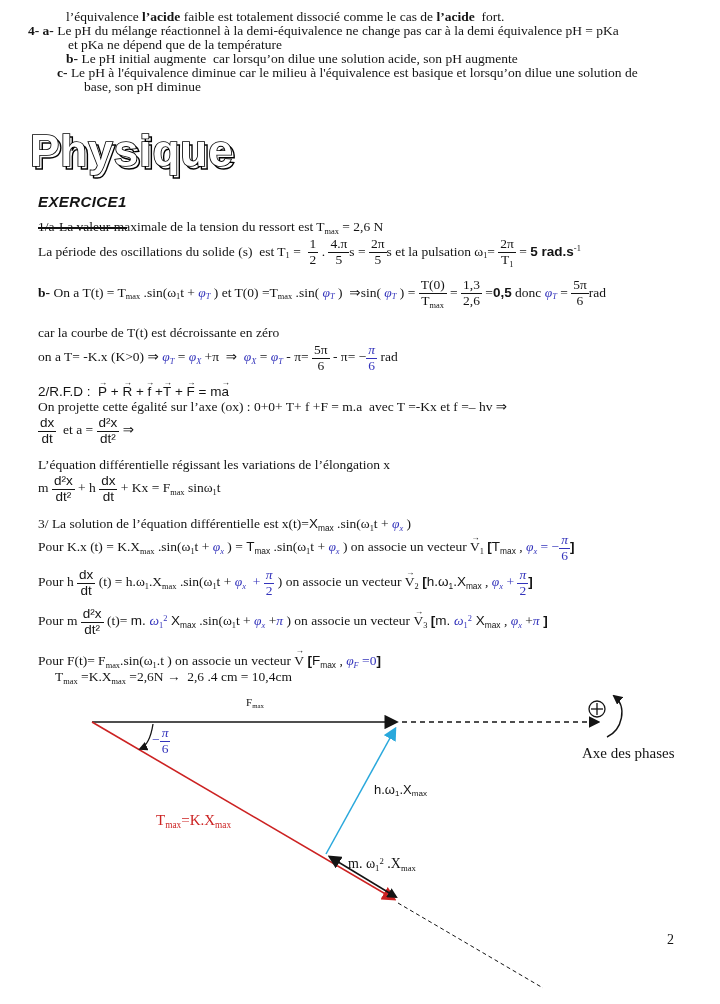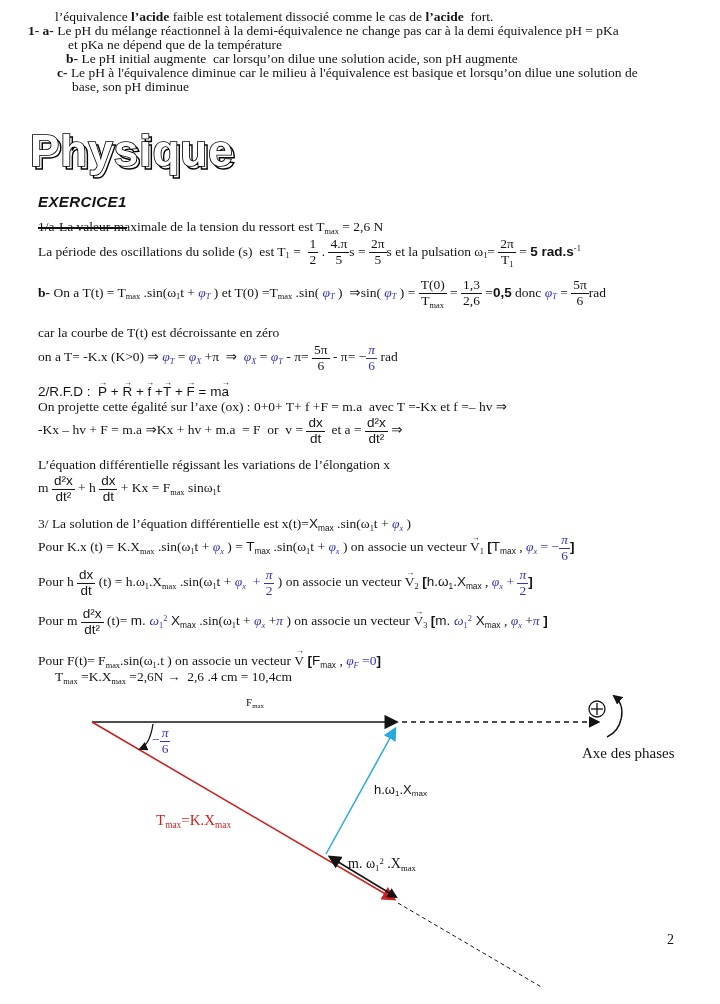--- a/index.html
+++ b/index.html
@@ -74,34 +74,34 @@
     <line class="stroke-ink" x1="398" y1="210" x2="543" y2="295" stroke-width="1" stroke-dasharray="4 3"></line>
 
     <line class="stroke-ink" x1="396" y1="204" x2="330" y2="164" stroke-width="1.5" marker-end="url(#mB)" marker-start="url(#mS)"></line>
 
     <line class="stroke-cyan" x1="326" y1="161" x2="395" y2="36" stroke-width="1.5" marker-end="url(#mC)"></line>
 
     <path class="stroke-ink" d="M 153 31 C 151 44 147 53 140 56" fill="none" stroke-width="1.3" marker-end="url(#mS)"></path>
   </svg>
 
   <div id="lines">
-      <div class="line" style="left: 55px; top: 9px; text-align: center;"><span>l’équivalence </span><span class="bold">l’acide</span><span> faible est totalement dissocié comme le cas de </span><span class="bold">l’acide</span><span>  fort.</span></div>
-      <div class="line" style="left: 28px; top: 23px;"><span class="bold">1- a-</span><span> Le pH du mélange réactionnel à la demi-équivalence ne change pas car à la demi équivalence pH = pKa</span></div>
+      <div class="line" style="left: 66px; top: 9px; text-align: center;"><span>l’équivalence </span><span class="bold">l’acide</span><span> faible est totalement dissocié comme le cas de </span><span class="bold">l’acide</span><span>  fort.</span></div>
+      <div class="line" style="left: 28px; top: 23px;"><span class="bold">4- a-</span><span> Le pH du mélange réactionnel à la demi-équivalence ne change pas car à la demi équivalence pH = pKa</span></div>
       <div class="line" style="left: 68px; top: 37px;"><span>et pKa ne dépend que de la température</span></div>
       <div class="line" style="left: 57px; top: 51px; padding-left: 9px;"><span class="bold">b-</span><span> Le pH initial augmente  car lorsqu’on dilue une solution acide, son pH augmente</span></div>
       <div class="line" style="left: 57px; top: 65px;"><span class="bold">c-</span><span> Le pH à l'équivalence diminue car le milieu à l'équivalence est basique et lorsqu’on dilue une solution de</span></div>
-      <div class="line" style="left: 72px; top: 79px;"><span>base, son pH diminue</span></div>
+      <div class="line" style="left: 84px; top: 79px;"><span>base, son pH diminue</span></div>
       <div class="line" style="left: 38px; top: 219px;"><span>1/a-La valeur maximale de la tension du ressort est T</span><span class="sb">max</span><span> = 2,6 N</span></div>
       <div class="line" style="left: 38px; top: 237px;"><span>La période des oscillations du solide (s)  est T</span><span class="sb">1</span><span> =  </span><span class="frac"><span class="fn"><span>1</span></span><span class="fd"><span>2</span></span></span><span> . </span><span class="frac"><span class="fn"><span>4.π</span></span><span class="fd"><span>5</span></span></span><span>s = </span><span class="frac"><span class="fn"><span>2π</span></span><span class="fd"><span>5</span></span></span><span>s et la pulsation ω</span><span class="sb">1</span><span>= </span><span class="frac"><span class="fn"><span>2π</span></span><span class="fd"><span>T</span><span class="sb">1</span></span></span><span> = </span><span class="ff-sans bold">5 rad.s</span><span class="sp">-1</span></div>
       <div class="line" style="left: 38px; top: 278px;"><span class="bold">b-</span><span> On a T(t) = T</span><span class="sb">max</span><span> .sin(ω</span><span class="sb">1</span><span>t + </span><span class="c-blue it">φ</span><span class="sb c-blue it">T</span><span> ) et T(0) =T</span><span class="sb">max</span><span> .sin( </span><span class="c-blue it">φ</span><span class="sb c-blue it">T</span><span> )  ⇒sin( </span><span class="c-blue it">φ</span><span class="sb c-blue it">T</span><span> ) = </span><span class="frac"><span class="fn"><span>T(0)</span></span><span class="fd"><span>T</span><span class="sb">max</span></span></span><span> = </span><span class="frac"><span class="fn"><span>1,3</span></span><span class="fd"><span>2,6</span></span></span><span> =</span><span class="ff-sans bold">0,5</span><span> donc </span><span class="c-blue it">φ</span><span class="sb c-blue it">T</span><span> = </span><span class="frac"><span class="fn"><span>5π</span></span><span class="fd"><span>6</span></span></span><span>rad</span></div>
       <div class="line" style="left: 38px; top: 325px;"><span>car la courbe de T(t) est décroissante en zéro</span></div>
       <div class="line" style="left: 38px; top: 343px;"><span>on a T= -K.x (K&gt;0) ⇒ </span><span class="c-blue it">φ</span><span class="sb c-blue it">T</span><span> = </span><span class="c-blue it">φ</span><span class="sb c-blue it">X</span><span> +π  ⇒  </span><span class="c-blue it">φ</span><span class="sb c-blue it">X</span><span> = </span><span class="c-blue it">φ</span><span class="sb c-blue it">T</span><span> - π= </span><span class="frac"><span class="fn"><span>5π</span></span><span class="fd"><span>6</span></span></span><span> - π= −</span><span class="frac c-blue"><span class="fn"><span class="it">π</span></span><span class="fd"><span>6</span></span></span><span> rad</span></div>
       <div class="line ff-sans" style="left: 38px; top: 381px; text-align: center;"><span>2/R.F.D :  </span><span class="vec">P</span><span> + </span><span class="vec">R</span><span> + </span><span class="vec">f</span><span> +</span><span class="vec">T</span><span> + </span><span class="vec">F</span><span> = m</span><span class="vec">a</span></div>
       <div class="line" style="left: 38px; top: 399px;"><span>On projette cette égalité sur l’axe (ox) : 0+0+ T+ f +F = m.a  avec T =-Kx et f =– hv ⇒</span></div>
-      <div class="line" style="left: 38px; top: 416px;"><span>-Kx – hv + F = m.a ⇒Kx + hv + m.a  = F  or  v = </span><span class="frac ff-sans"><span class="fn"><span>dx</span></span><span class="fd"><span>dt</span></span></span><span>  et a = </span><span class="frac ff-sans"><span class="fn"><span>d²x</span></span><span class="fd"><span>dt²</span></span></span><span> ⇒</span></div>
+      <div class="line" style="left: 38px; top: 416px;"><span class="frac ff-sans"><span class="fn"><span>dx</span></span><span class="fd"><span>dt</span></span></span><span>  et a = </span><span class="frac ff-sans"><span class="fn"><span>d²x</span></span><span class="fd"><span>dt²</span></span></span><span> ⇒</span></div>
       <div class="line" style="left: 38px; top: 457px;"><span>L’équation différentielle régissant les variations de l’élongation x</span></div>
       <div class="line" style="left: 38px; top: 474px;"><span>m </span><span class="frac ff-sans"><span class="fn"><span>d²x</span></span><span class="fd"><span>dt²</span></span></span><span> + h </span><span class="frac ff-sans"><span class="fn"><span>dx</span></span><span class="fd"><span>dt</span></span></span><span> + Kx = F</span><span class="sb">max</span><span> sinω</span><span class="sb">1</span><span>t</span></div>
       <div class="line" style="left: 38px; top: 516px;"><span>3/ La solution de l’équation différentielle est x(t)=</span><span class="ff-sans">X</span><span class="sb ff-sans">max</span><span> .sin(ω</span><span class="sb">1</span><span>t + </span><span class="c-blue it">φ</span><span class="sb c-blue it">x</span><span> )</span></div>
       <div class="line" style="left: 38px; top: 533px;"><span>Pour K.x (t) = K.X</span><span class="sb">max</span><span> .sin(ω</span><span class="sb">1</span><span>t + </span><span class="c-blue it">φ</span><span class="sb c-blue it">x</span><span> ) = </span><span class="ff-sans">T</span><span class="sb ff-sans">max</span><span> .sin(ω</span><span class="sb">1</span><span>t + </span><span class="c-blue it">φ</span><span class="sb c-blue it">x</span><span> ) on associe un vecteur </span><span class="vec">V</span><span class="sb">1</span><span> </span><span class="ff-sans bold">[</span><span class="ff-sans">T</span><span class="sb ff-sans">max</span><span> , </span><span class="c-blue it">φ</span><span class="sb c-blue it">x</span><span class="c-blue"> = −</span><span class="frac c-blue"><span class="fn"><span class="it">π</span></span><span class="fd"><span>6</span></span></span><span class="ff-sans bold">]</span></div>
       <div class="line" style="left: 38px; top: 568px;"><span>Pour h </span><span class="frac ff-sans"><span class="fn"><span>dx</span></span><span class="fd"><span>dt</span></span></span><span> (t) = h.ω</span><span class="sb">1</span><span>.X</span><span class="sb">max</span><span> .sin(ω</span><span class="sb">1</span><span>t + </span><span class="c-blue it">φ</span><span class="sb c-blue it">x</span><span class="c-blue">  + </span><span class="frac c-blue"><span class="fn"><span class="it">π</span></span><span class="fd"><span>2</span></span></span><span> ) on associe un vecteur </span><span class="vec">V</span><span class="sb">2</span><span> </span><span class="ff-sans bold">[</span><span class="ff-sans">h.ω</span><span class="sb ff-sans">1</span><span class="ff-sans">.X</span><span class="sb ff-sans">max</span><span> , </span><span class="c-blue it">φ</span><span class="sb c-blue it">x</span><span class="c-blue"> + </span><span class="frac c-blue"><span class="fn"><span class="it">π</span></span><span class="fd"><span>2</span></span></span><span class="ff-sans bold">]</span></div>
       <div class="line" style="left: 38px; top: 607px;"><span>Pour m </span><span class="frac ff-sans"><span class="fn"><span>d²x</span></span><span class="fd"><span>dt²</span></span></span><span> (t)= </span><span class="ff-sans">m. </span><span class="c-blue it">ω</span><span class="sb c-blue">1</span><span class="sp c-blue">2</span><span class="ff-sans"> X</span><span class="sb ff-sans">max</span><span> .sin(ω</span><span class="sb">1</span><span>t + </span><span class="c-blue it">φ</span><span class="sb c-blue it">x</span><span> +</span><span class="c-blue it">π</span><span> ) on associe un vecteur </span><span class="vec">V</span><span class="sb">3</span><span> </span><span class="ff-sans bold">[</span><span class="ff-sans">m. </span><span class="c-blue it">ω</span><span class="sb c-blue">1</span><span class="sp c-blue">2</span><span class="ff-sans"> X</span><span class="sb ff-sans">max</span><span> , </span><span class="c-blue it">φ</span><span class="sb c-blue it">x</span><span> +</span><span class="c-blue it">π</span><span class="ff-sans bold"> ]</span></div>
       <div class="line" style="left: 38px; top: 650px;"><span>Pour F(t)= F</span><span class="sb">max</span><span>.sin(ω</span><span class="sb">1</span><span>.t ) on associe un vecteur </span><span class="vec">V</span><span> </span><span class="ff-sans bold">[</span><span class="ff-sans">F</span><span class="sb ff-sans">max</span><span> , </span><span class="c-blue it">φ</span><span class="sb c-blue it">F</span><span class="c-blue"> =0</span><span class="ff-sans bold">]</span></div>
       <div class="line" style="left: 55px; top: 669px;"><span>T</span><span class="sb">max</span><span> =K.X</span><span class="sb">max</span><span> =2,6N →  2,6 .4 cm = 10,4cm</span></div>
       <div class="line" style="left: 246px; top: 696px; font-size: 11px;"><span>F</span><span class="sb">max</span></div>
       <div class="line" style="left: 152px; top: 726px;"><span class="c-blue">−</span><span class="frac c-blue"><span class="fn"><span class="it">π</span></span><span class="fd"><span>6</span></span></span></div>

